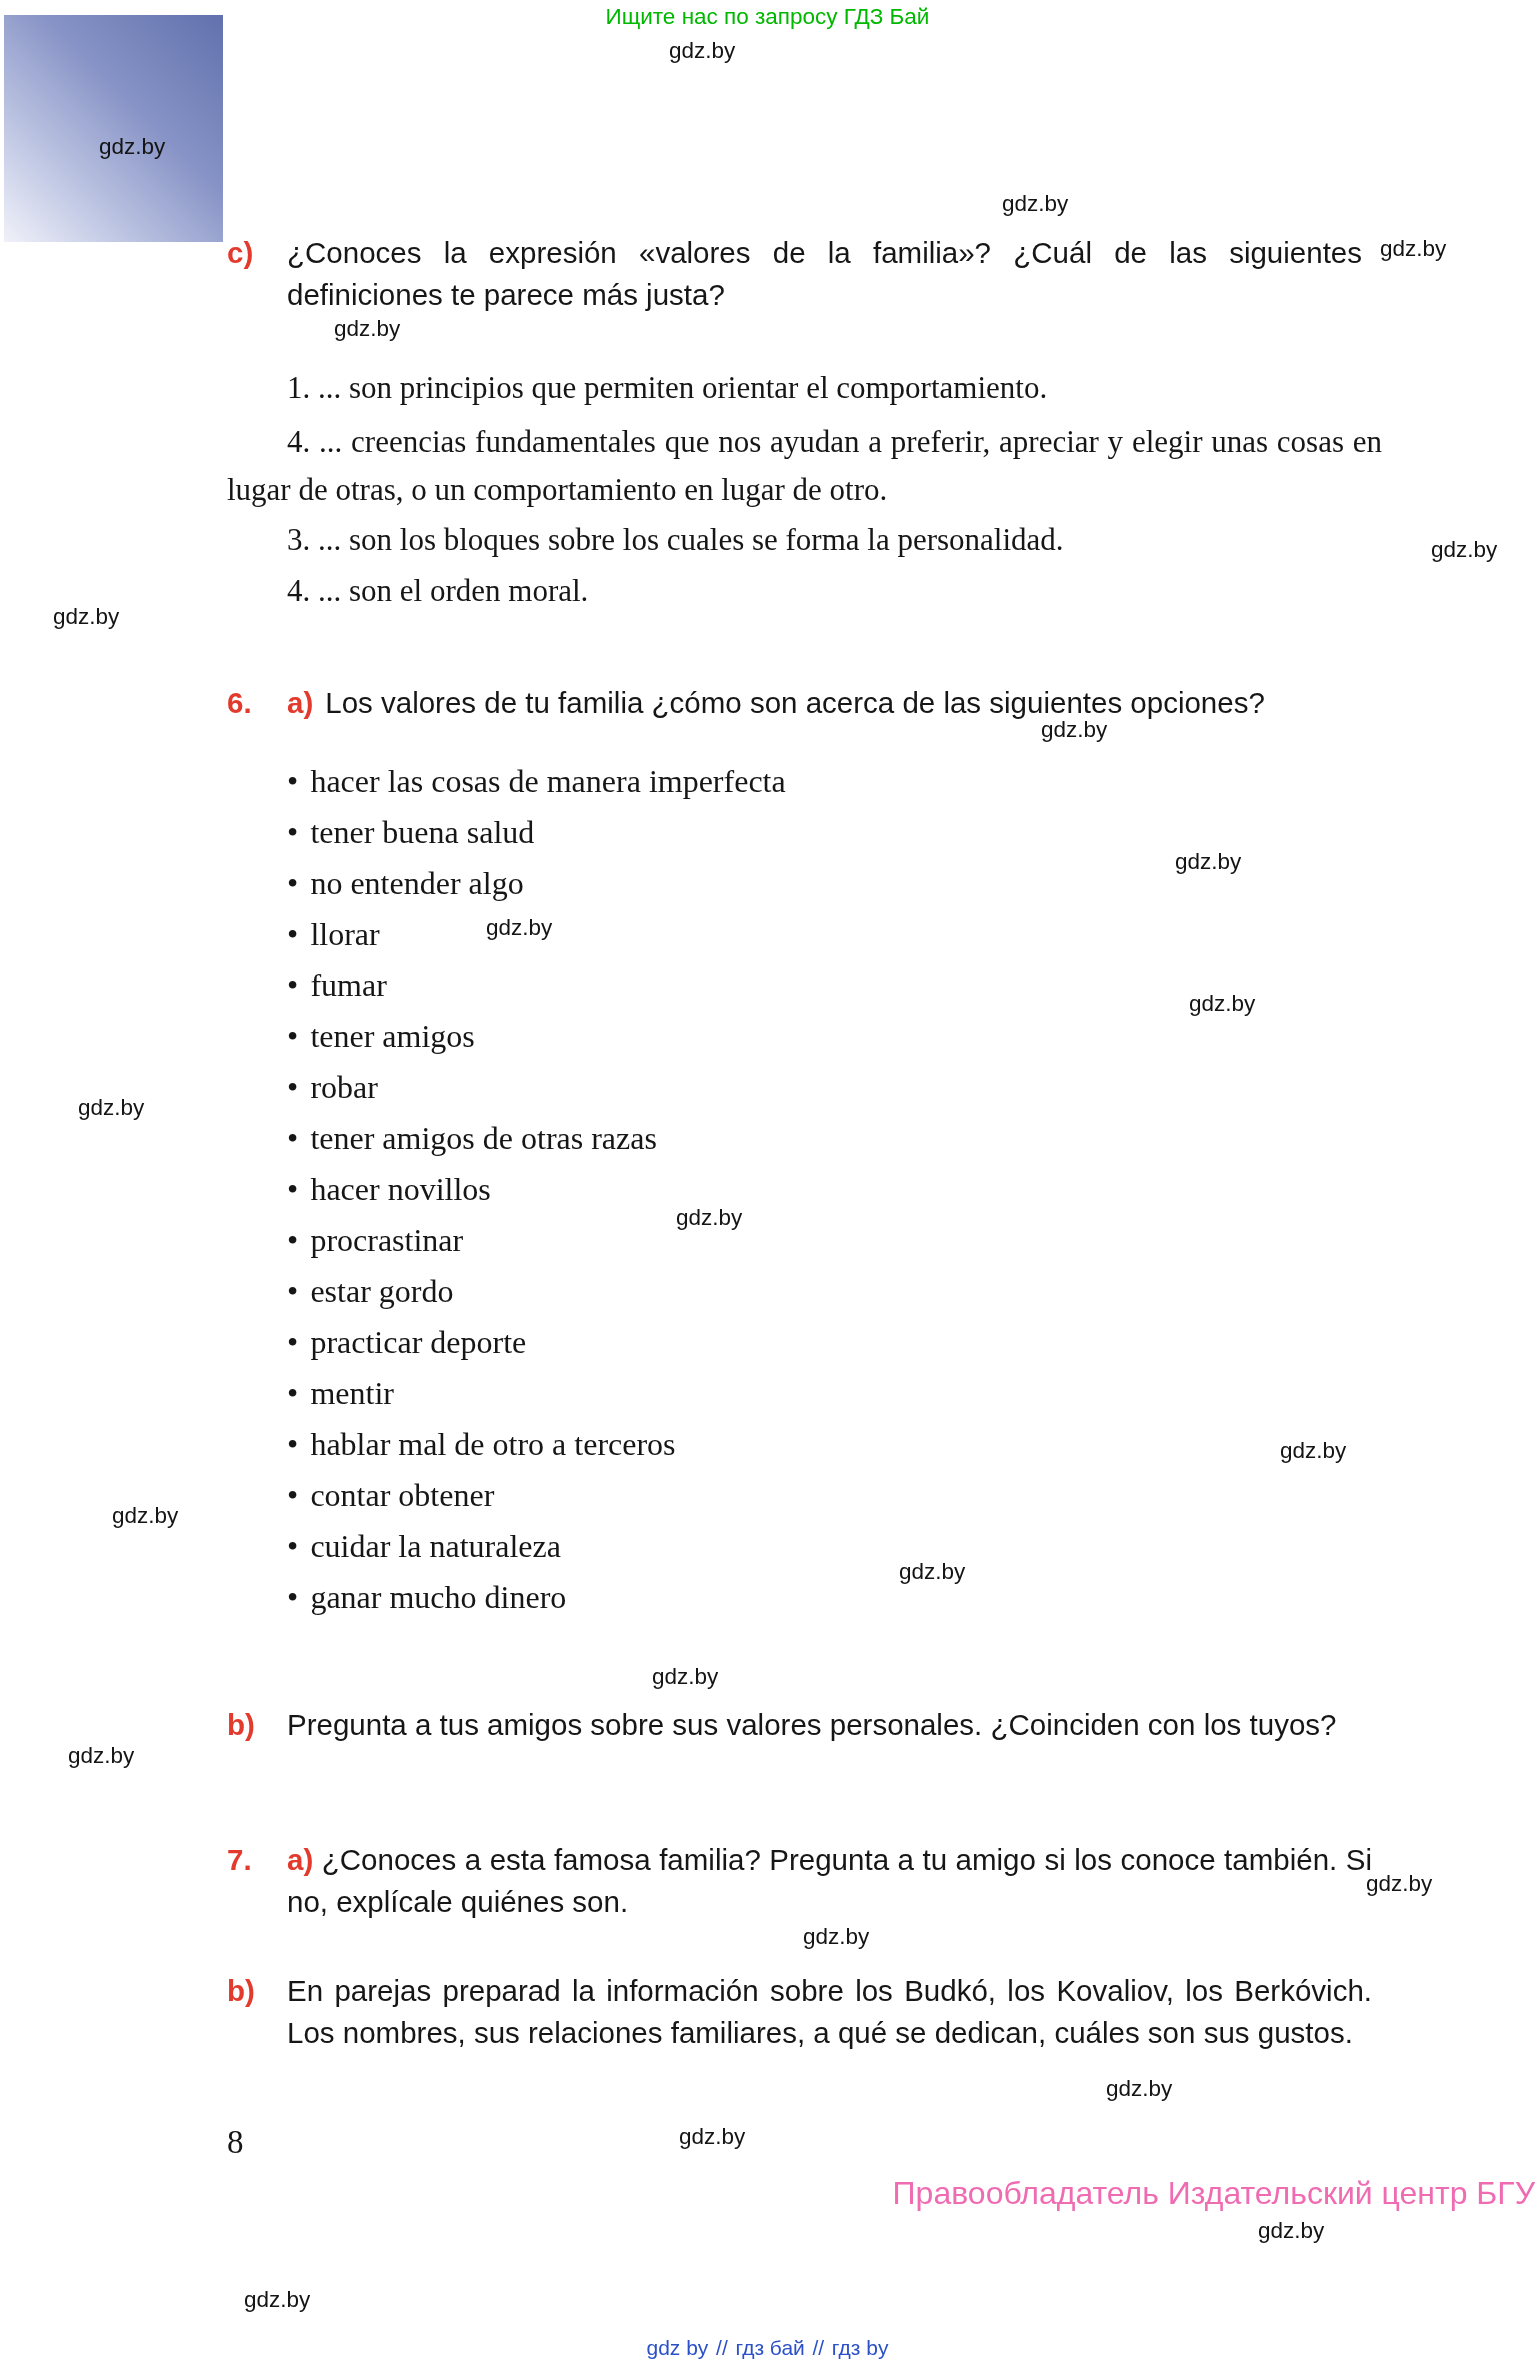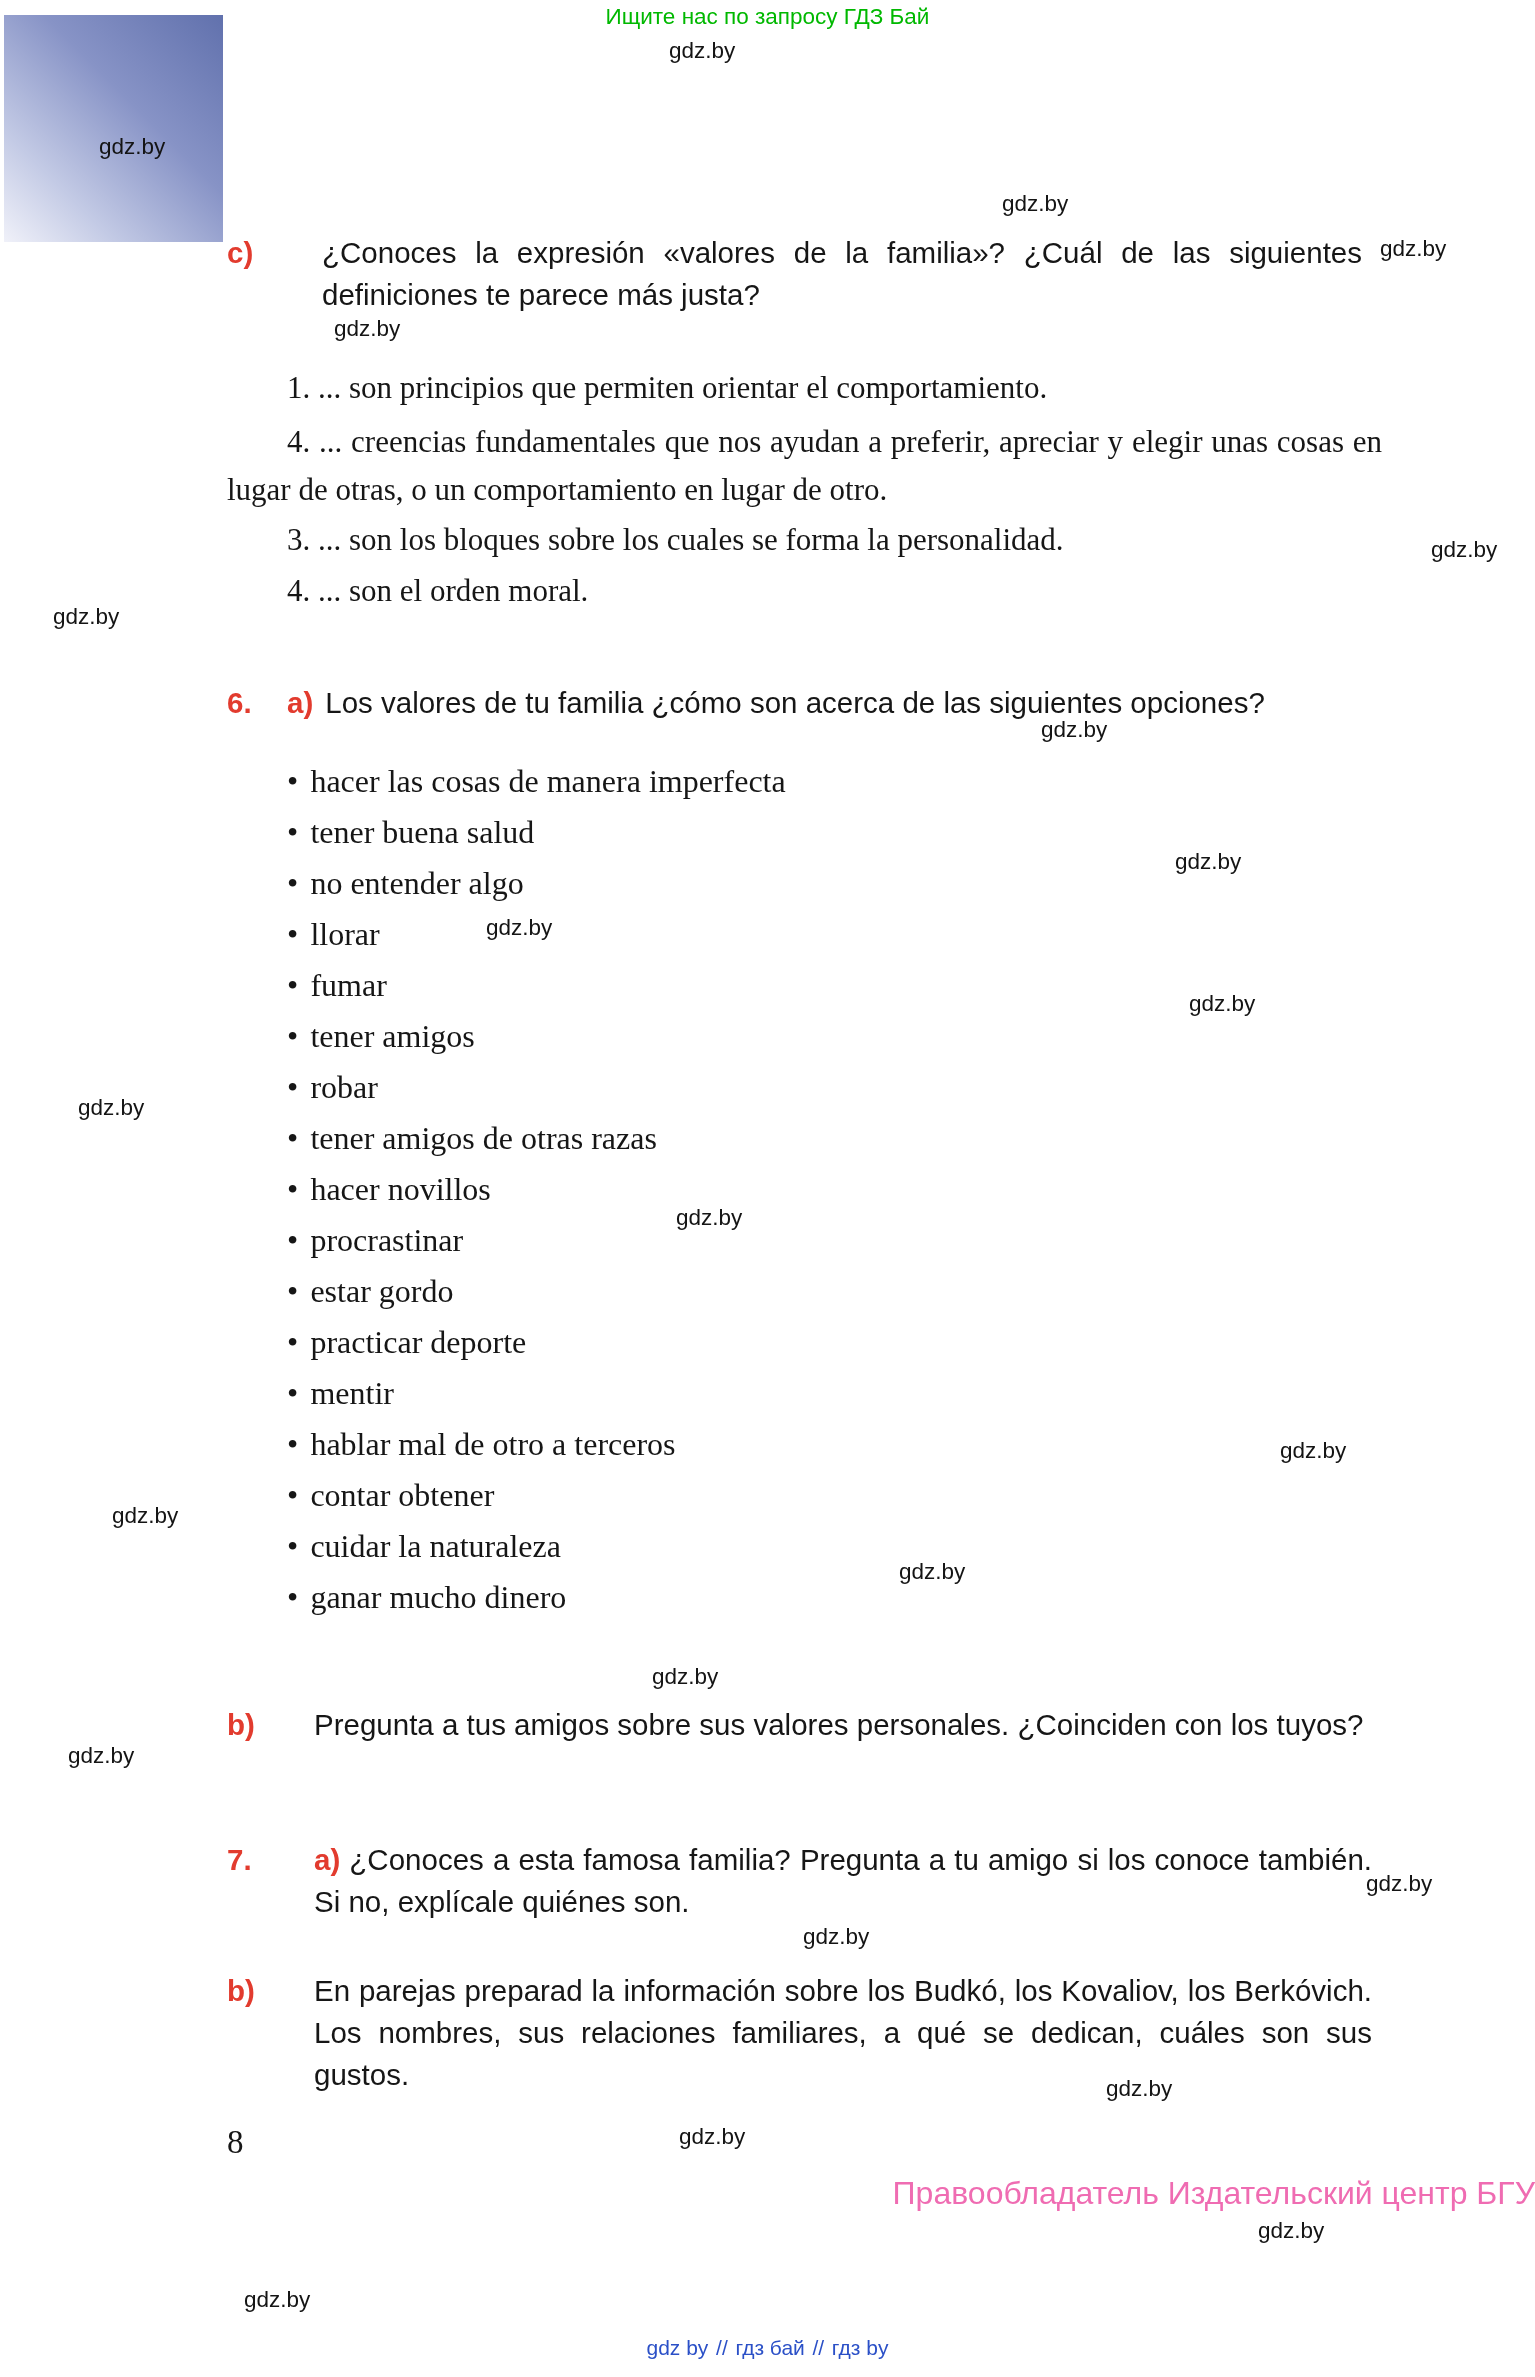--- a/index.html
+++ b/index.html
@@ -19,40 +19,40 @@
         font-family:"Liberation Sans", sans-serif;font-size:22.5px;color:var(--green);}
 
   .corner-box{left:4.3px;top:14.7px;width:219px;height:227px;
         background:linear-gradient(225deg,#6171ad 0%,#8793c6 40%,#c3cae5 75%,#f0f1f9 100%);}
 
   .label{color:var(--accent);font-weight:bold;font-family:"Liberation Sans", sans-serif;}
   .hang{position:absolute;left:0;top:0;}
 
   .ex-c{left:227px;top:232px;width:1135px;
         font-family:"Liberation Sans", sans-serif;font-size:29.5px;line-height:42px;}
-  .ex-c p{margin-left:95px;text-align:justify;}
+  .ex-c p{margin-left:60px;text-align:justify;}
 
   .defs p{position:absolute;left:227px;width:1155px;
         font-size:31px;line-height:48px;text-indent:60px;text-align:justify;}
 
   .ex6a{left:227px;top:662px;font-family:"Liberation Sans", sans-serif;
         font-size:29.5px;line-height:42px;white-space:nowrap;margin-top:20px;}
   .ex6a .num{display:inline-block;width:60px;}
   .ex6a .alab{margin-right:12px;}
 
   .options{left:287px;top:756px;list-style:none;font-size:32px;}
   .options li{line-height:51px;}
   .options .bullet{display:inline-block;width:23.4px;}
 
   .ex6b,.ex7a,.ex7b{left:227px;width:1145px;
         font-family:"Liberation Sans", sans-serif;font-size:29.5px;line-height:42px;}
   .ex6b{top:1704px;}
   .ex7a{top:1839px;}
   .ex7b{top:1970px;}
-  .ex6b p,.ex7a p,.ex7b p{margin-left:87px;text-align:justify;}
+  .ex6b p,.ex7a p,.ex7b p{margin-left:60px;text-align:justify;}
 
   .pagenum{left:227px;top:2124px;font-size:33px;}
   .copyright{left:0;right:0;top:2175px;text-align:right;
         font-family:"Liberation Sans", sans-serif;font-size:32px;color:var(--pink);}
   .footer{left:0;right:0;top:2336px;text-align:center;
         font-family:"Liberation Sans", sans-serif;font-size:21px;color:var(--link);}
   .footer .flink{margin:0 6px;cursor:pointer;}
   .footer .sep{margin:0 1.7px;}
 
   .wm-layer{left:11px;top:0;width:1535px;height:2377px;pointer-events:none;text-align:right;}

